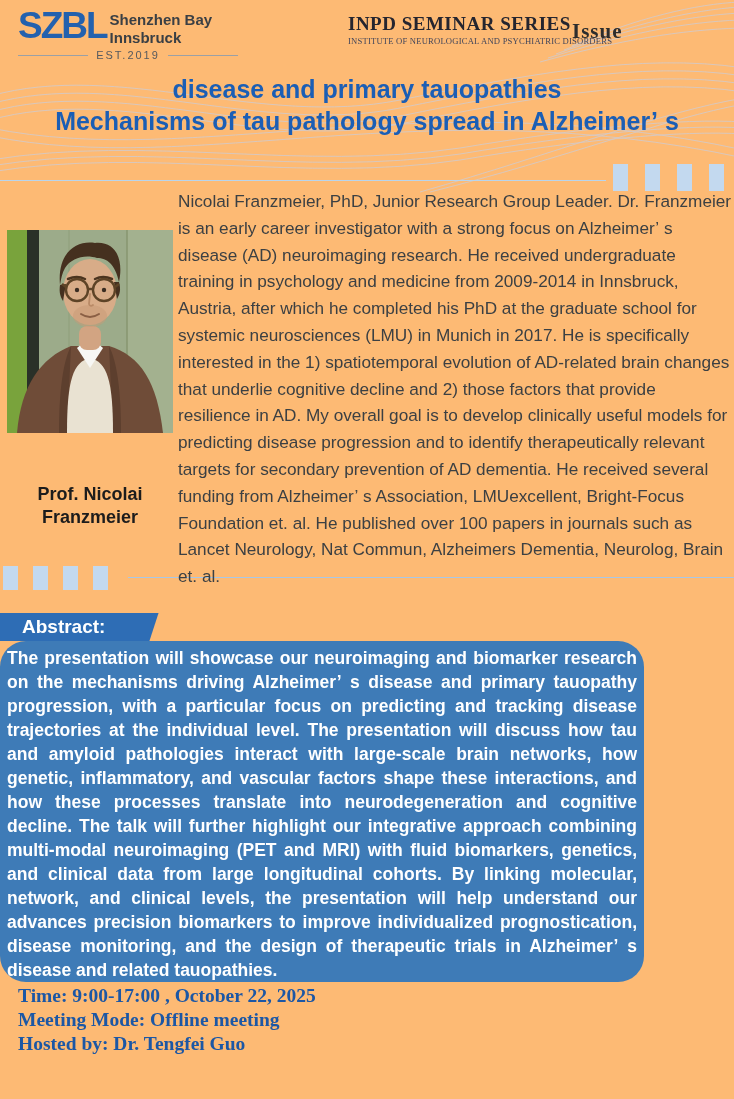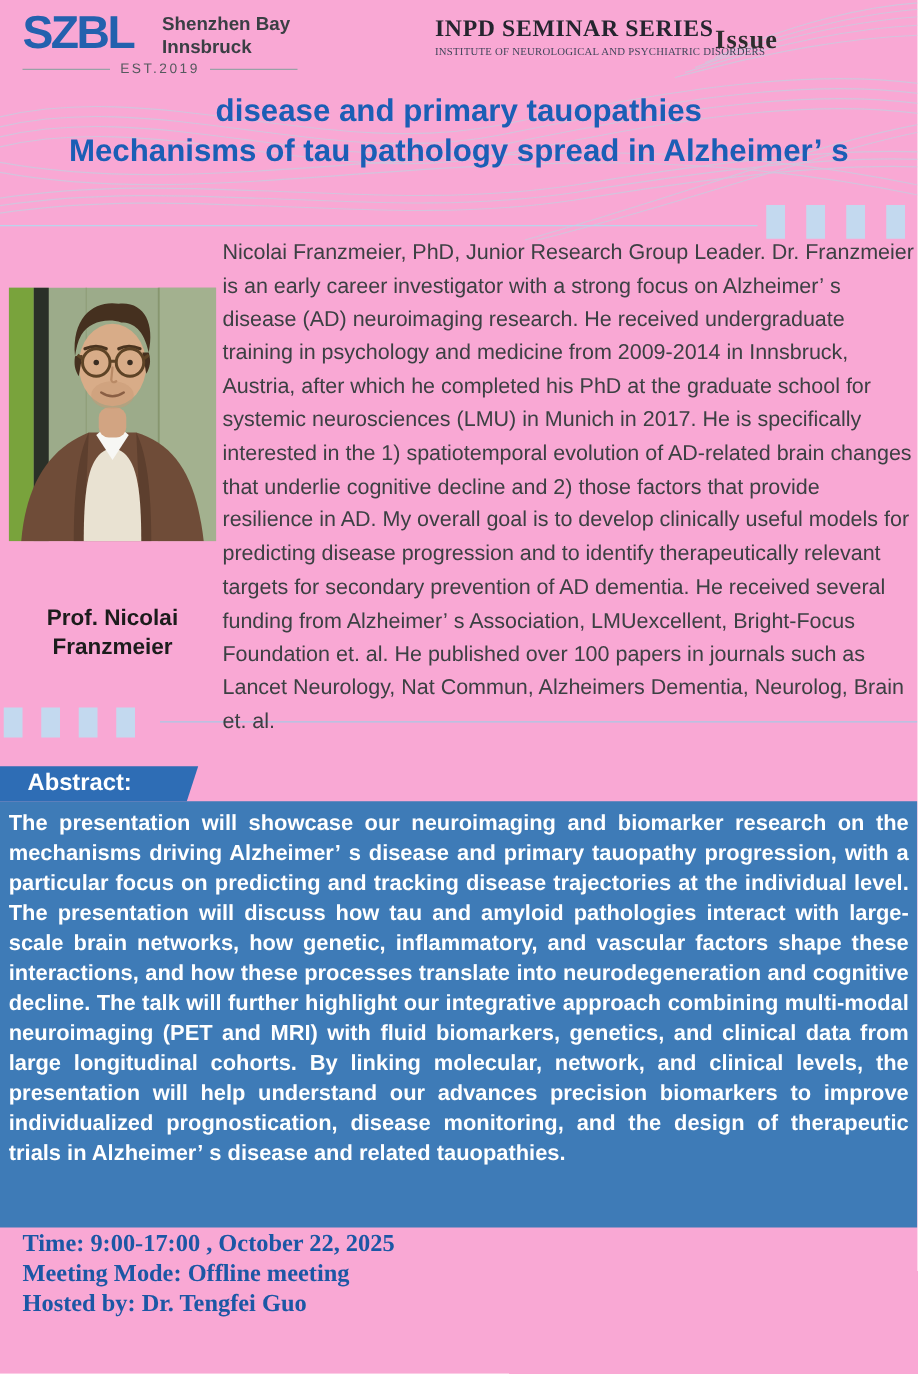--- a/index.html
+++ b/index.html
@@ -1,24 +1,24 @@
 <!DOCTYPE html>
 <html><head>
 <meta charset="utf-8">
 <style>
   html,body{margin:0;padding:0;background:#ffffff;}
-  .page{position:relative;width:734px;height:1099px;background:#f9a8d4;overflow:hidden;
+  .page{position:relative;width:734px;height:1099px;background:#fdba74;overflow:hidden;
         font-family:"Liberation Sans",sans-serif;}
   
   .waves{position:absolute;top:0;left:0;pointer-events:none;}
   
   .logo-block{position:absolute;top:8px;left:18px;width:230px;}
   .logo-row{display:flex;align-items:flex-start;}
   .logo-acronym{font-size:37px;font-weight:bold;color:#2361ae;letter-spacing:-2px;line-height:0.95;}
-  .logo-name{margin-left:23px;font-size:15px;font-weight:600;color:#3a3f44;line-height:1.18;padding-top:3px;}
+  .logo-name{margin-left:3px;font-size:15px;font-weight:600;color:#3a3f44;line-height:1.18;padding-top:3px;}
   .logo-est{display:flex;align-items:center;margin-top:3px;width:220px;}
   .est-line{height:1px;background:#9aa0a6;flex:1;}
   .est-text{color:#55595e;font-size:11px;letter-spacing:2px;padding:0 8px;white-space:nowrap;}
   .series-block{position:absolute;top:13px;left:348px;width:220px;text-align:center;
                 font-family:"Liberation Serif",serif;}
   .series-title{font-size:19px;font-weight:bold;color:#25252f;letter-spacing:0.5px;white-space:nowrap;}
   .series-subtitle{font-size:8.6px;color:#41455a;margin-top:1px;letter-spacing:0.2px;white-space:nowrap;}
   .issue-label{position:absolute;top:19px;left:572px;font-family:"Liberation Serif",serif;
                font-weight:bold;font-size:21px;color:#2d2d2d;letter-spacing:1px;}
   
@@ -35,22 +35,22 @@
   .photo{position:absolute;top:230px;left:7px;width:166px;height:203px;}
   .caption{position:absolute;top:483px;left:8px;width:164px;text-align:center;
            font-weight:bold;font-size:18px;color:#1c1c1c;line-height:1.3;}
   .bio{position:absolute;top:188px;left:178px;width:554px;font-size:17.2px;
        line-height:26.8px;color:#3c4043;z-index:1;}
   
   .abstract-label{position:absolute;top:613px;left:-14px;width:168px;height:28px;
                   background:#2e6db5;transform:skewX(-18deg);z-index:2;}
   .abstract-label-text{display:block;transform:skewX(18deg);color:#ffffff;font-weight:bold;
                        font-size:19px;line-height:28px;padding-left:36px;}
-  .abstract-box{position:absolute;top:641px;left:0;width:734px;height:341px;
-                background:#3e7bb7;overflow:hidden;z-index:1;}
+  .abstract-box{position:absolute;top:641px;left:0;width:644px;height:341px;
+                background:#3e7bb7;overflow:hidden;z-index:1;border-radius:26px;}
   .abstract-text{padding:5px 7px 0 7px;color:#ffffff;font-weight:bold;font-size:17.5px;
                  line-height:24px;text-align:justify;}
   
   .details{position:absolute;top:984px;left:18px;font-family:"Liberation Serif",serif;
            font-weight:bold;color:#1c57a5;font-size:19.5px;line-height:24px;}
 </style>
 </head>
 <body>
 
 <div class="page">

